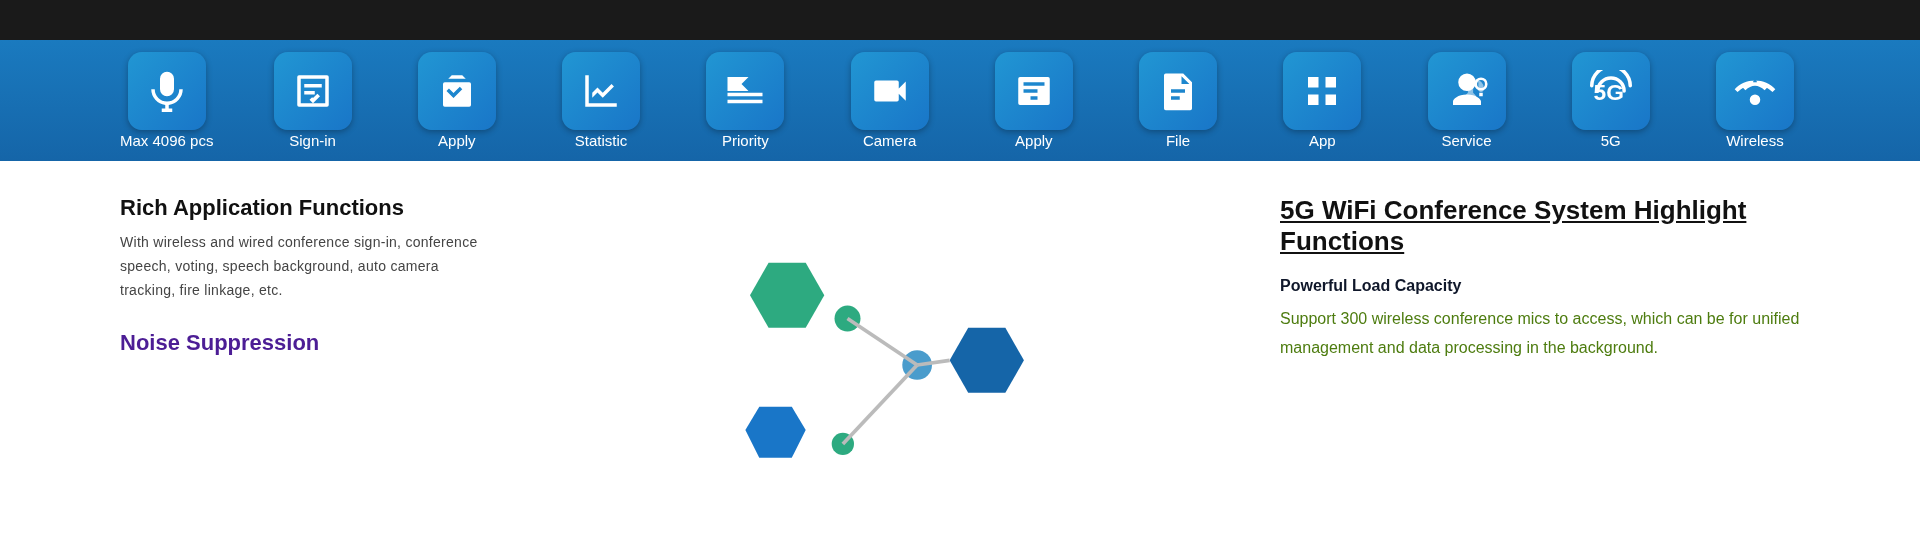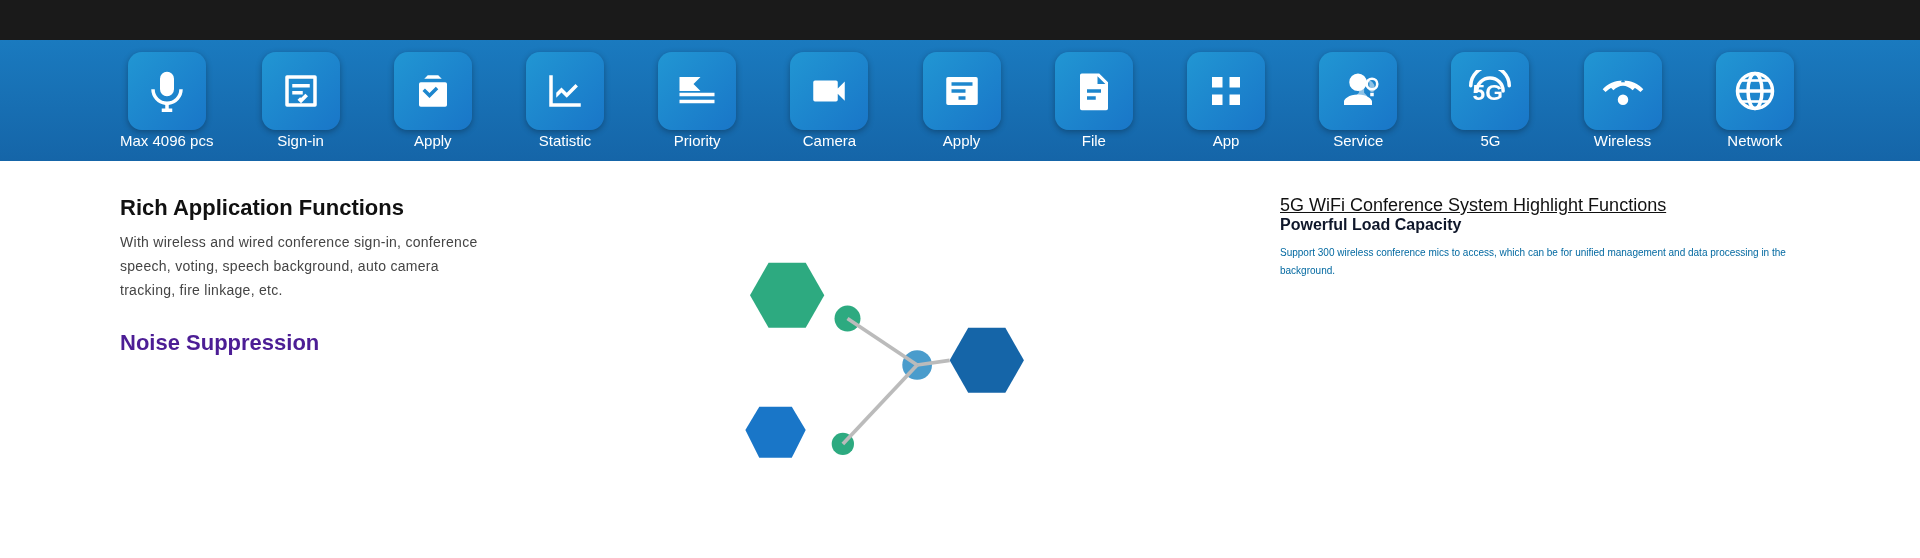--- a/index.html
+++ b/index.html
@@ -109,36 +109,37 @@
     }
 
     
     .right-section {
       width: 640px;
       padding-right: 80px;
       padding-top: 10px;
     }
 
     .highlight-title {
-      font-size: 18px;
-      font-weight: 400;
+      font-size: 26px;
+      font-weight: 700;
       color: #111;
       text-decoration: underline;
+      margin-bottom: 20px;
     }
 
     .highlight-subtitle {
       font-size: 16px;
       font-weight: 900;
       color: #0f172a;
       margin-bottom: 10px;
     }
 
     .highlight-body {
-      font-size: 10px;
-      color: #0369a1;
+      font-size: 16px;
+      color: #4d7c0f;
       line-height: 1.8;
       max-width: 520px;
     }
 
     
     .hex-graphic {
       width: 380px;
       height: 260px;
     }
   </style>
@@ -255,32 +256,20 @@
 
   <div class="toolbar-item">
     <div class="toolbar-icon-box">
       <svg viewBox="0 0 24 24">
         <path d="M12 6C7.4 6 3.3 7.9 0.4 11L2 12.6C4.5 10.1 7.6 8.5 11 8.1V6h2v2.1c3.4.4 6.5 2 9 4.5L23.6 11C20.7 7.9 16.6 6 12 6zm0 8a3 3 0 1 0 0 6 3 3 0 0 0 0-6zm-5.5-2.5C8.3 9.9 10.1 9 12 9s3.7.9 5.5 2.5L19 10c-1.9-1.9-4.4-3-7-3s-5.1 1.1-7 3l1.5 1.5z"></path>
       </svg>
     </div>
     <span class="toolbar-label">Wireless</span>
   </div>
 
-  <div class="toolbar-item">
-    <div class="toolbar-icon-box">
-      <svg viewBox="0 0 24 24">
-        <circle cx="12" cy="12" r="10" fill="none" stroke="white" stroke-width="2"></circle>
-        <ellipse cx="12" cy="12" rx="4" ry="10" fill="none" stroke="white" stroke-width="2"></ellipse>
-        <line x1="2" y1="12" x2="22" y2="12" stroke="white" stroke-width="2"></line>
-        <line x1="4.5" y1="6" x2="19.5" y2="6" stroke="white" stroke-width="1.5"></line>
-        <line x1="4.5" y1="18" x2="19.5" y2="18" stroke="white" stroke-width="1.5"></line>
-      </svg>
-    </div>
-    <span class="toolbar-label">Network</span>
-  </div>
 
 </div>
 
 <div class="content-area">
 
   <div class="left-section">
     <div class="section-title-bold">Rich Application Functions</div>
     <div class="section-body-text">With wireless and wired conference sign-in, conference speech, voting, speech background, auto camera tracking, fire linkage, etc.</div>
     <div class="noise-title">Noise Suppression</div>
   </div>

